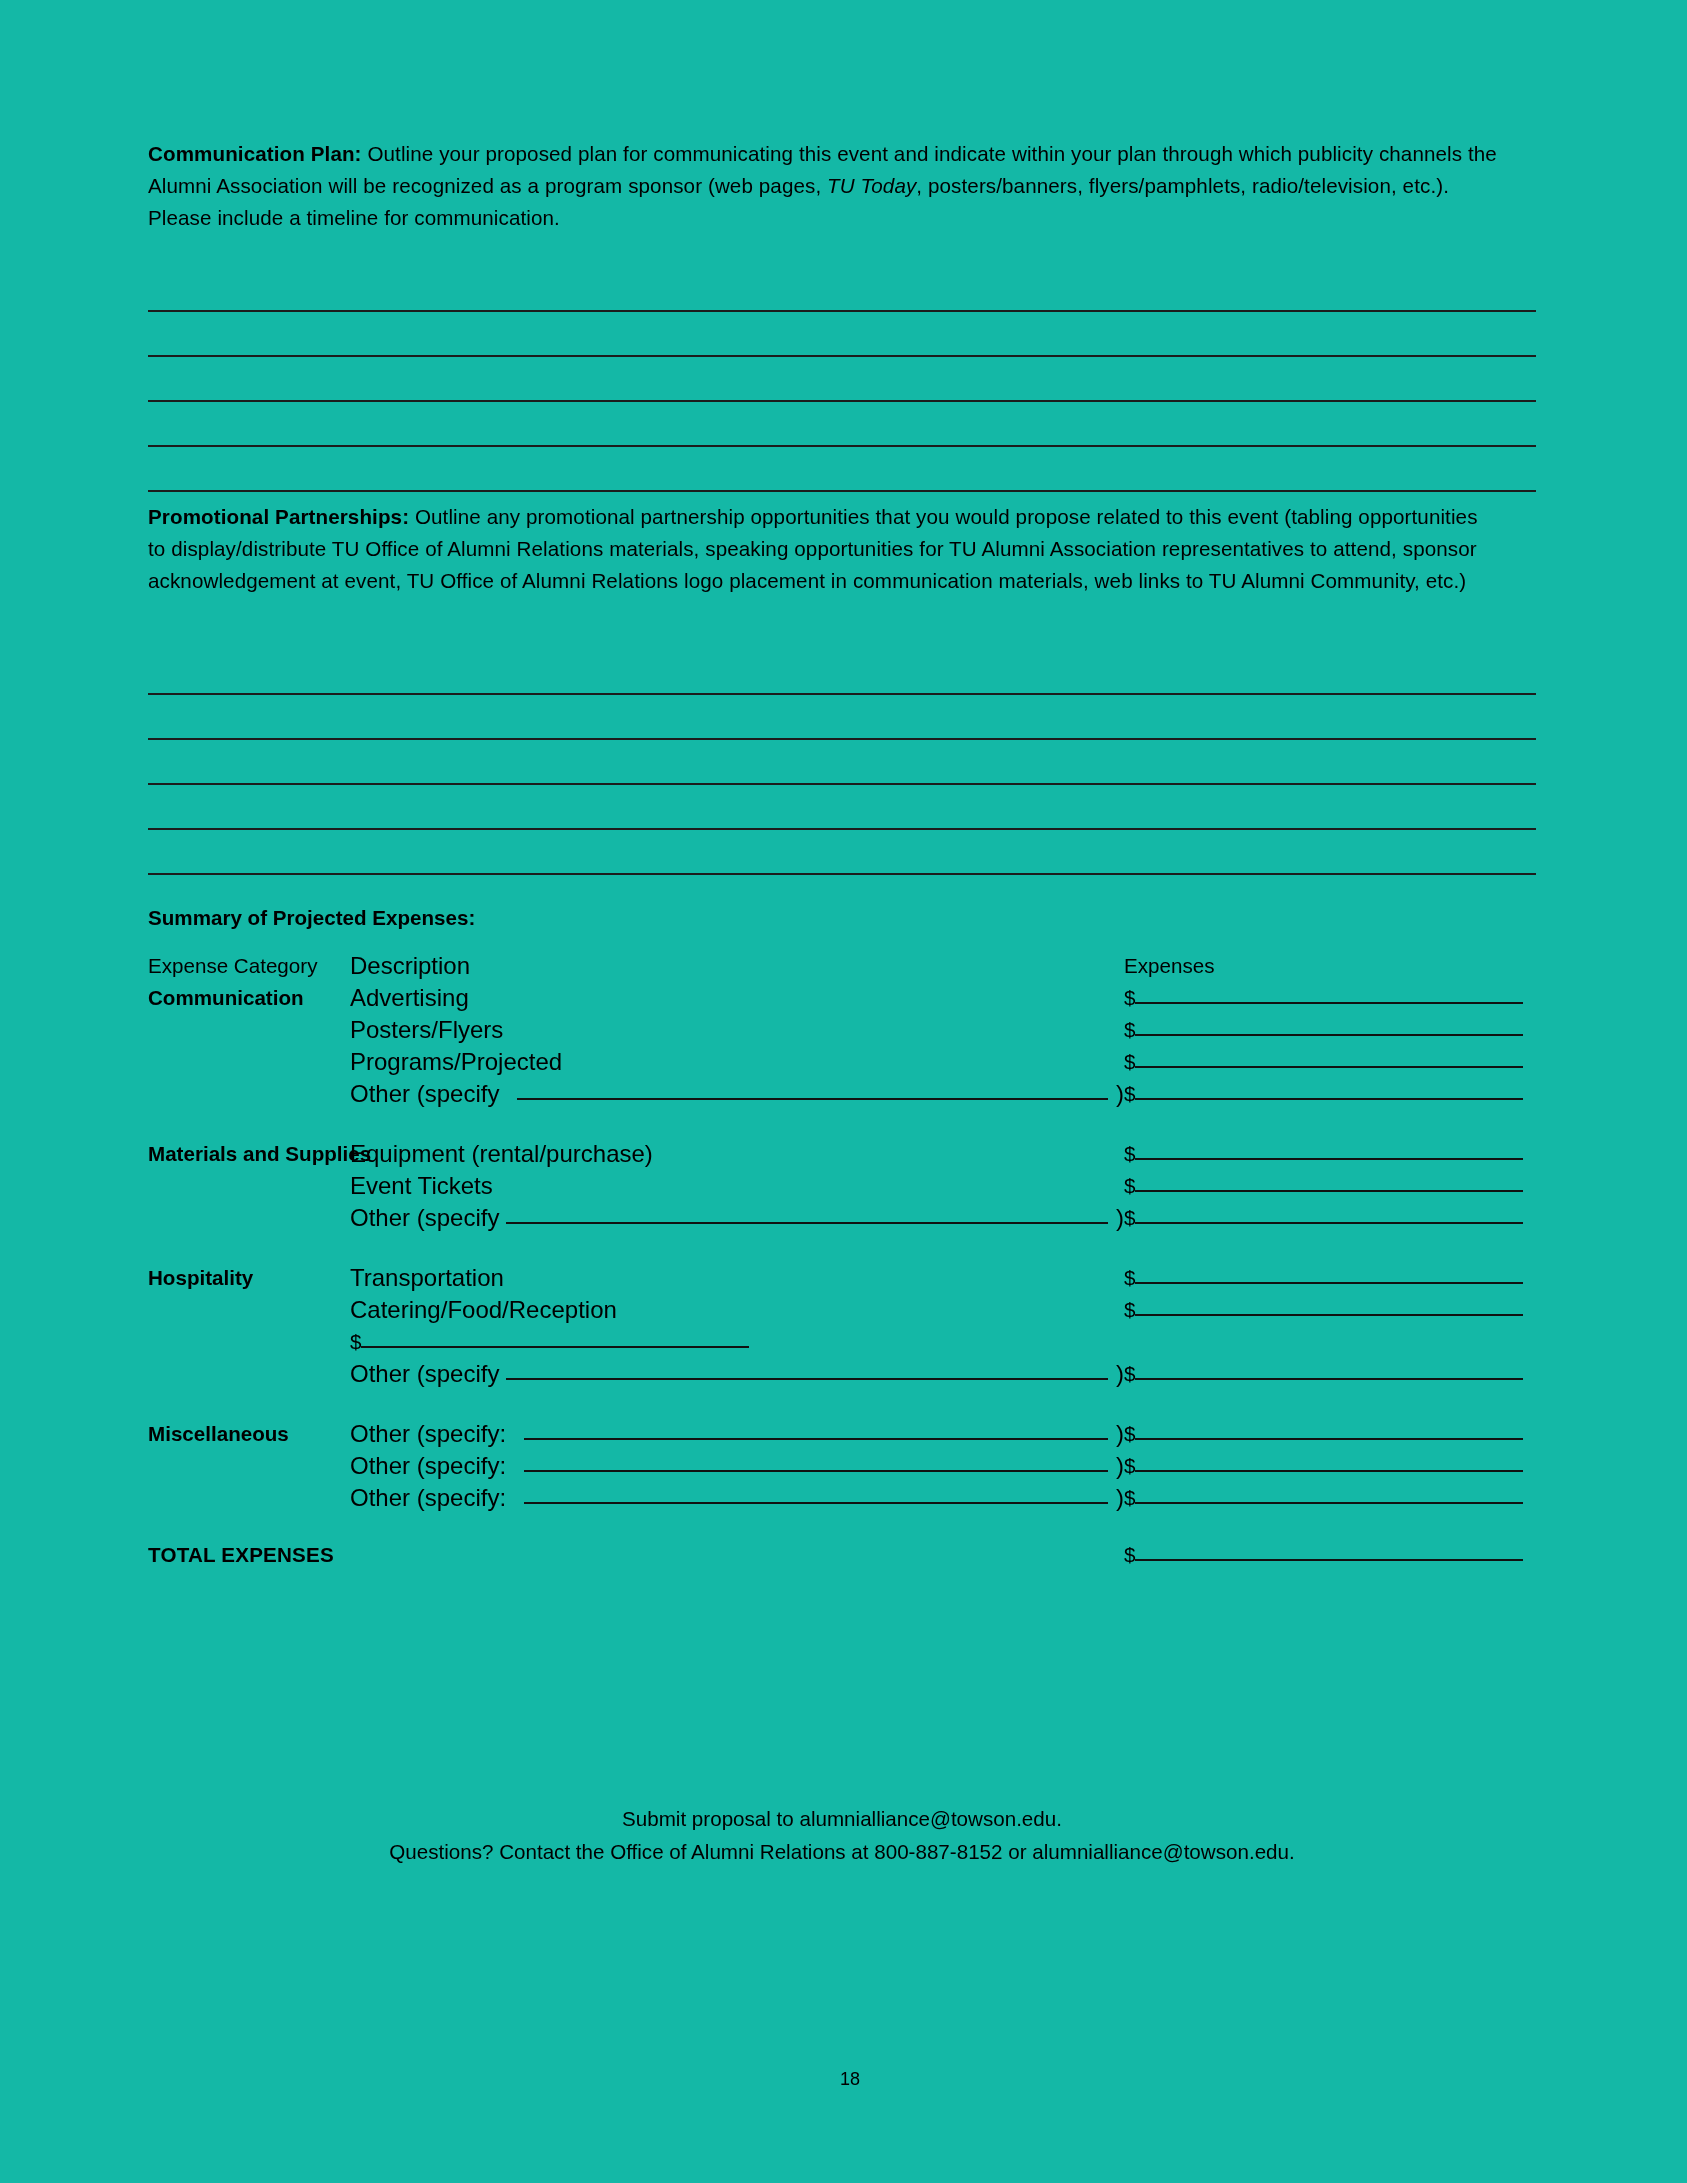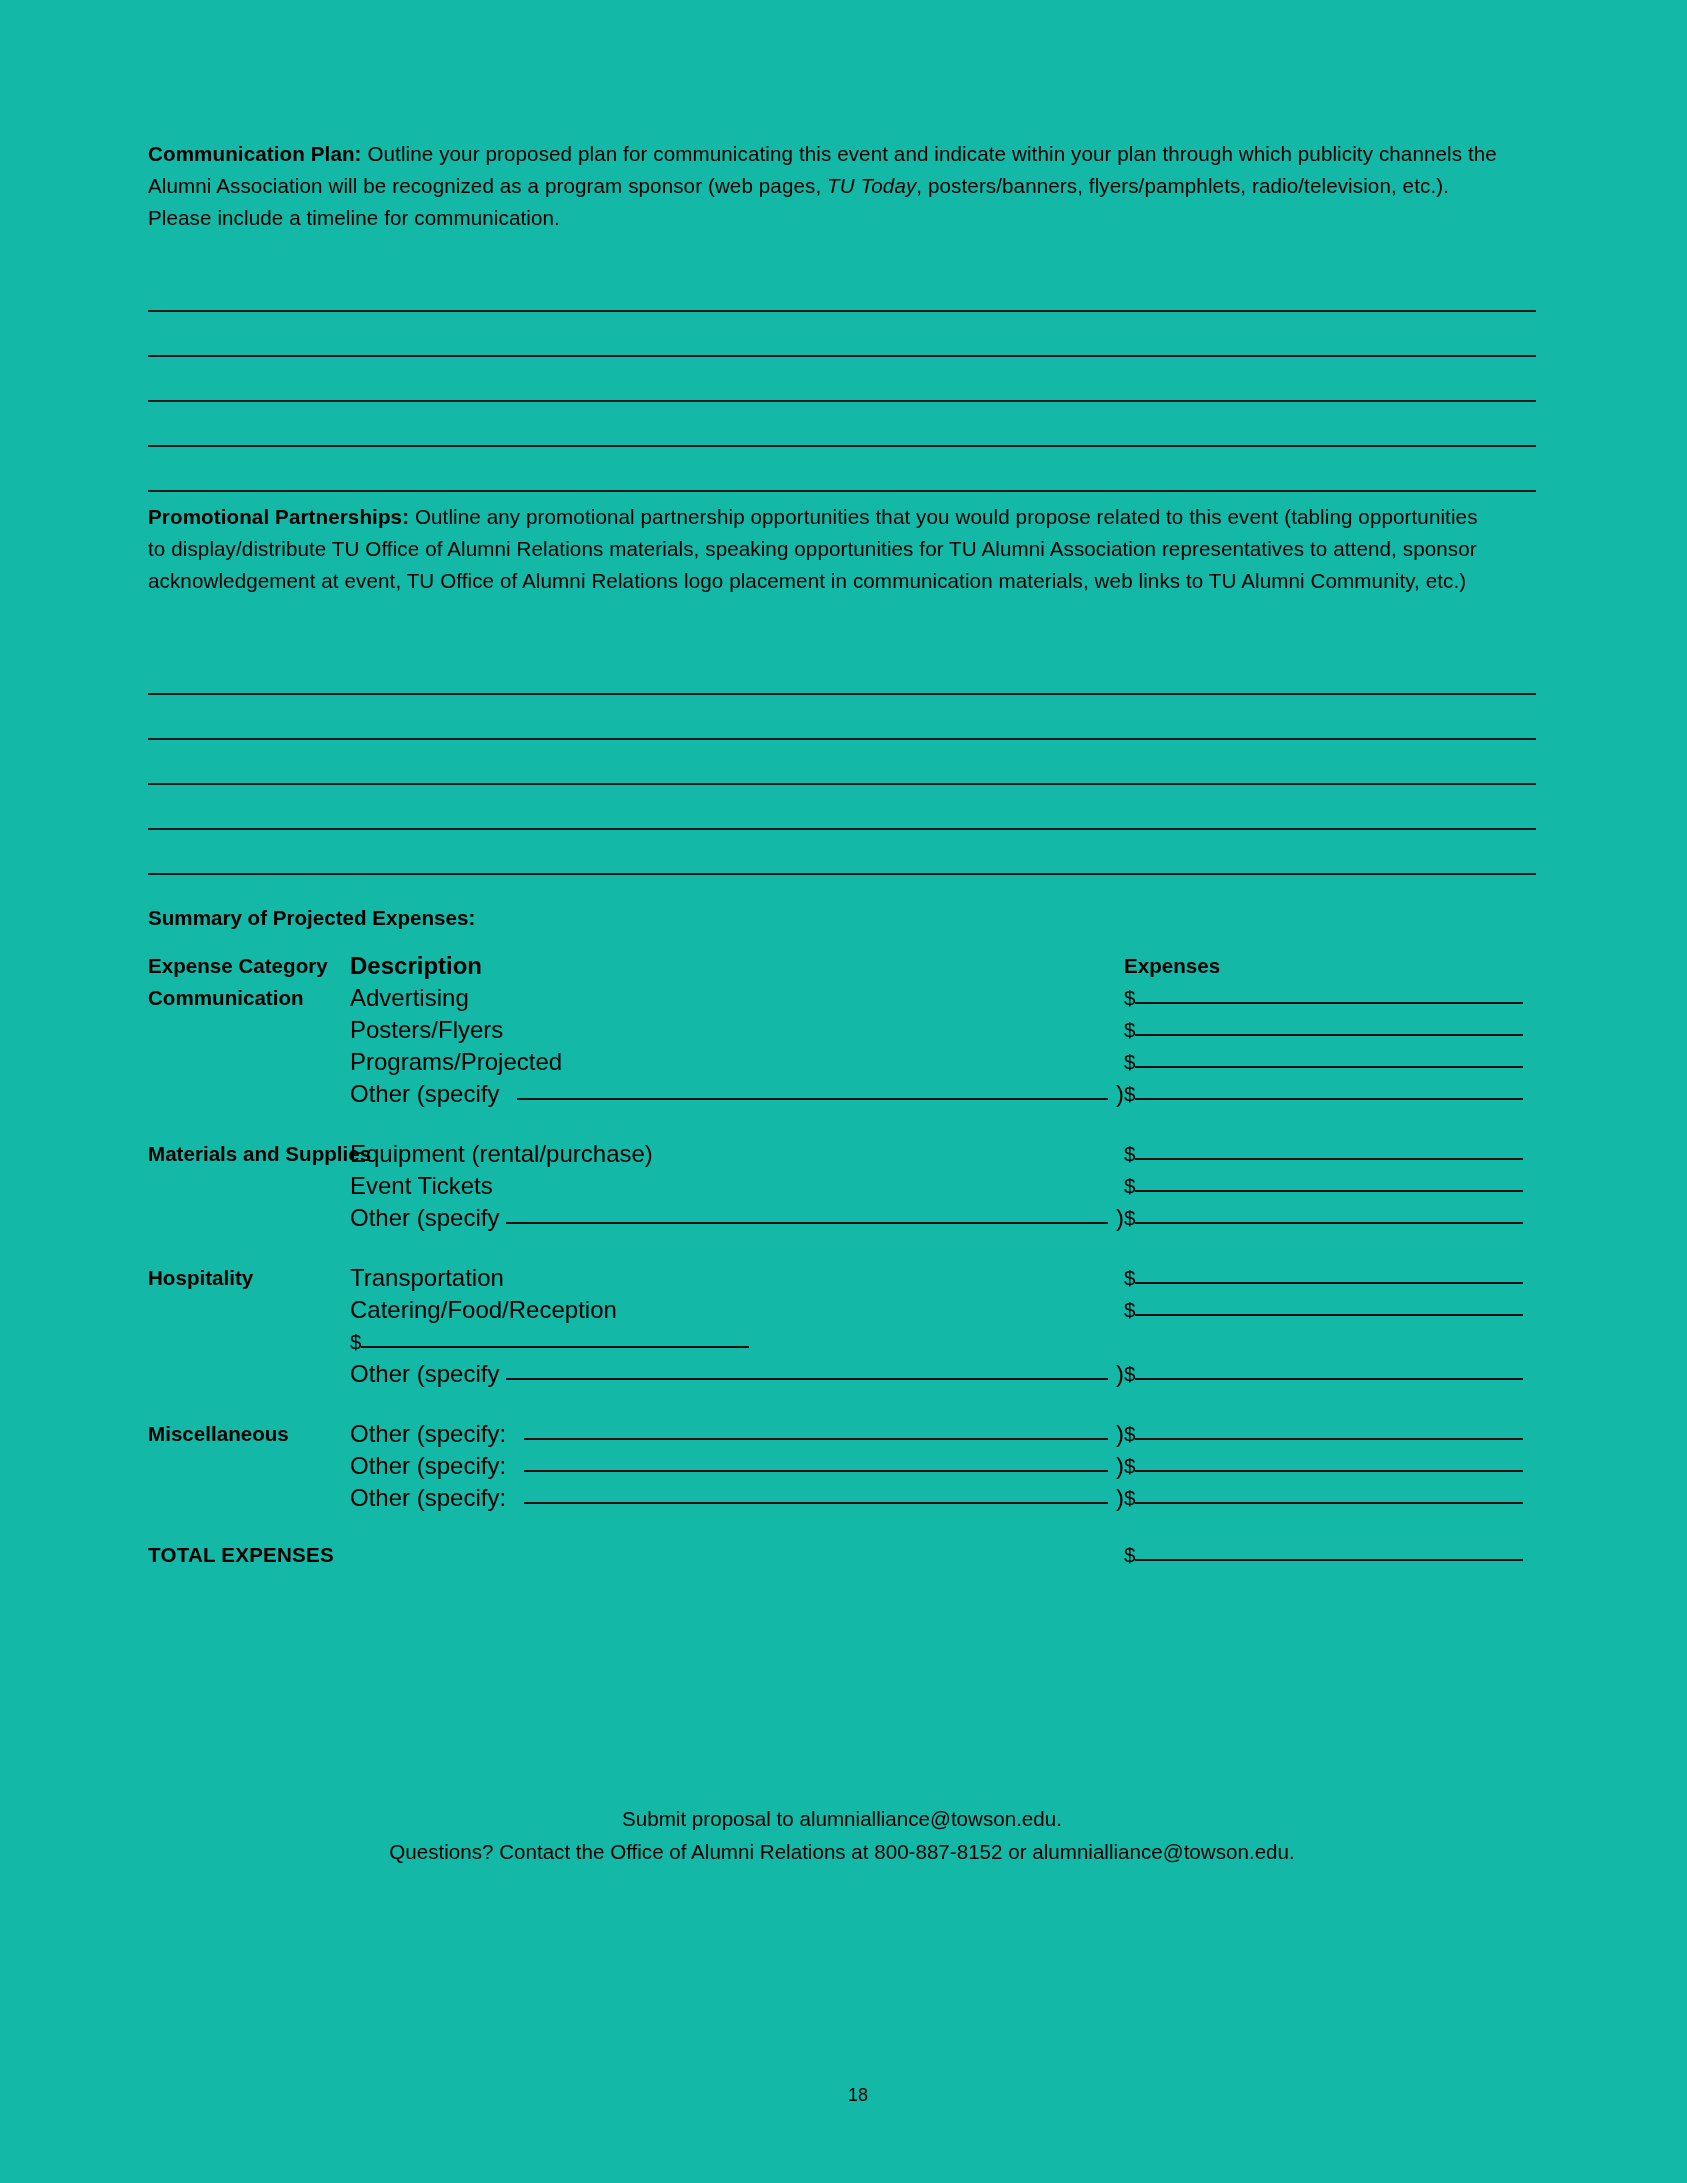--- a/index.html
+++ b/index.html
@@ -90,21 +90,21 @@
     align-items: flex-end;
     white-space: nowrap;
   }
   .col-exp {
     flex: 1 1 auto;
     font-size: 20.6px;
     line-height: 23px;
     display: flex;
     align-items: flex-end;
   }
-  .hdr .col-cat, .hdr .col-desc, .hdr .col-exp { font-weight: bold; }
+  .hdr .col-cat, .hdr .col-desc, .hdr .col-exp { font-weight: normal; }
 
   .desc-label { white-space: nowrap; }
   .spec-fill {
     flex: 1 1 auto;
     border-bottom: 2px solid #111111;
     margin: 0 8px 4.7px 6.7px;
     min-width: 6.7px;
     height: 0.7px;
   }
   .spec-fill.wide { margin-left: 17.5px; }
@@ -137,26 +137,25 @@
     text-align: center;
     font-size: 20.6px;
     line-height: 32px;
   }
   #footer-submit    { top: 1803px; }
   #footer-questions { top: 1836px; }
 
   #page-number {
     position: absolute;
     top: 2068px;
-    left: 16px;
+    left: 8px;
     width: 1388px;
     text-align: center;
     font-size: 18px;
     line-height: 23px;
-    margin-top: 16px;
   }
 </style>
 </head>
 <body>
 
 <div class="page">
   <div class="content">
 
     <div class="prompt" id="communication-prompt">
       <b>Communication Plan:</b><span> Outline your proposed plan for communicating this event and indicate within your plan through which publicity channels the Alumni Association will be recognized as a program sponsor (web pages, </span><i>TU Today</i><span>, posters/banners, flyers/pamphlets, radio/television, etc.). Please include a timeline for communication.</span>

